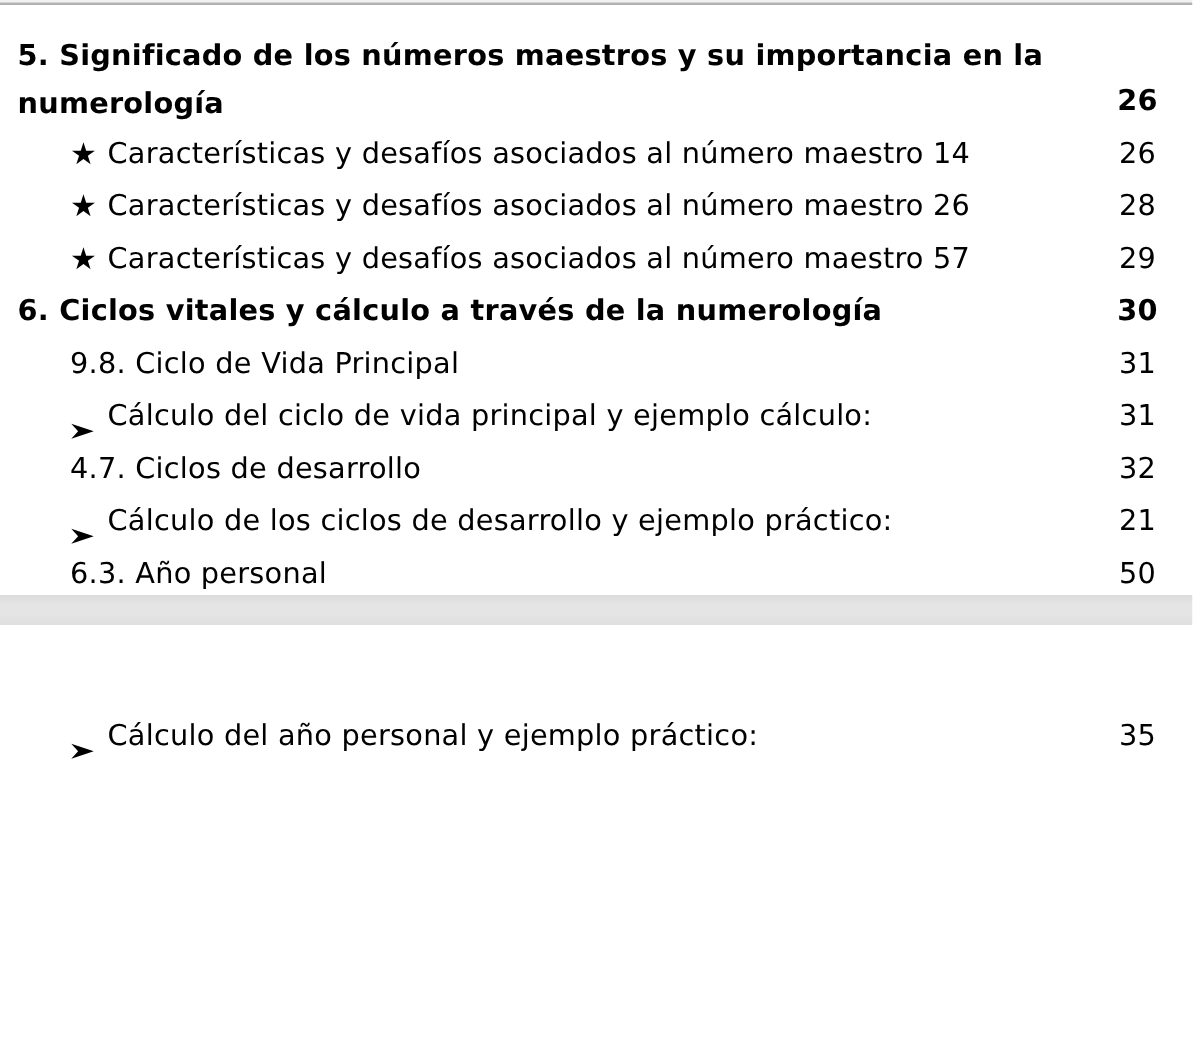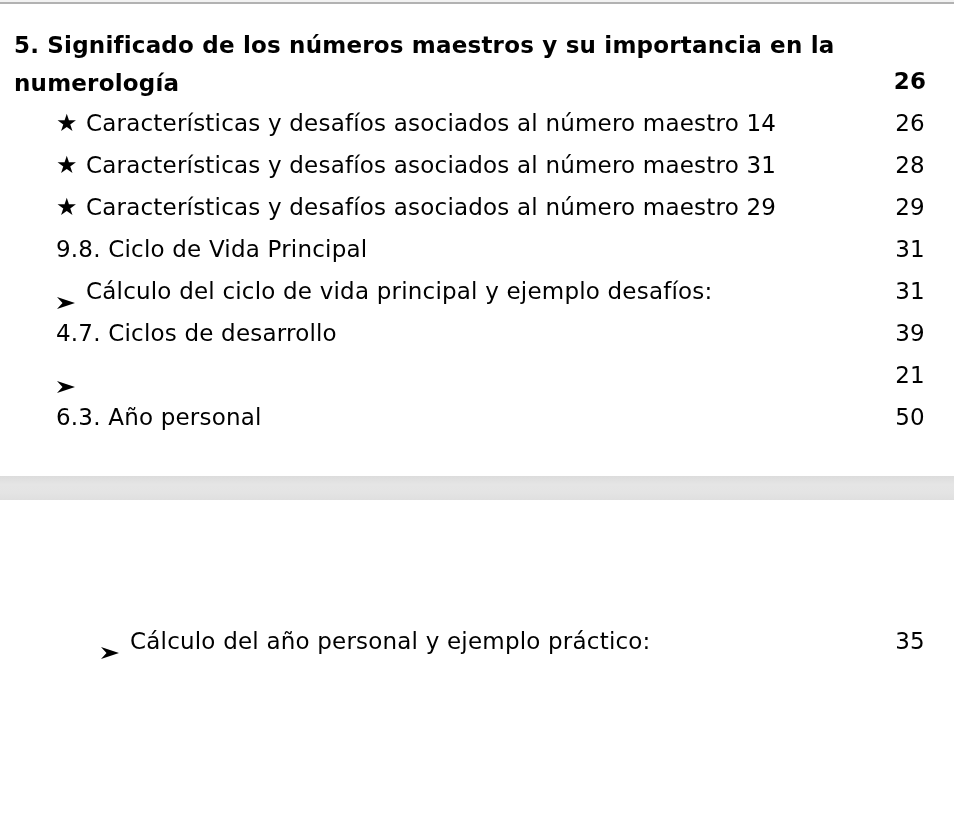--- a/index.html
+++ b/index.html
@@ -29,22 +29,21 @@
   .page--first {
     height: 472px;
     padding: 18px 24px 0 14px;
   }
   .page-gap {
     height: 24px;
     background: linear-gradient(#dcdcdc, #e5e5e5 35%, #e4e4e4 70%, #dfdfdf);
   }
   .page--second {
     height: 147px;
-    padding: 120px 24px 0 14px;
-    margin-left: 44px;
+    padding: 68px 24px 0 14px;
   }
   .toc-entry {
     display: flex;
     align-items: flex-end;
     font-size: 23px;
     line-height: 42px;
     cursor: default;
     letter-spacing: 0.2px;
   }
   .toc-entry.section {
@@ -93,53 +92,59 @@
 numerología</span>
     <span class="pagenum">26</span>
   </div>
       <div class="toc-entry sub">
     <span class="bullet star">★</span>
     <span class="label">Características y desafíos asociados al número maestro 14</span>
     <span class="pagenum">26</span>
   </div>
       <div class="toc-entry sub">
     <span class="bullet star">★</span>
-    <span class="label">Características y desafíos asociados al número maestro 31</span>
+    <span class="label">Características y desafíos asociados al número maestro 26</span>
     <span class="pagenum">28</span>
   </div>
       <div class="toc-entry sub">
     <span class="bullet star">★</span>
-    <span class="label">Características y desafíos asociados al número maestro 29</span>
+    <span class="label">Características y desafíos asociados al número maestro 57</span>
     <span class="pagenum">29</span>
+  </div>
+      <div class="toc-entry section">
+
+    <span class="label">6. Ciclos vitales y cálculo a través de la numerología</span>
+    <span class="pagenum">30</span>
   </div>
       <div class="toc-entry sub">
 
     <span class="label">9.8. Ciclo de Vida Principal</span>
     <span class="pagenum">31</span>
   </div>
       <div class="toc-entry sub">
     <span class="bullet">
           <svg width="20" height="18" viewBox="0 0 20 18">
             <path d="M1 3 L19 9 L1 15 L6.5 9 Z" fill="#000000"></path>
           </svg>
         </span>
-    <span class="label">Cálculo del ciclo de vida principal y ejemplo desafíos:</span>
+    <span class="label">Cálculo del ciclo de vida principal y ejemplo cálculo:</span>
     <span class="pagenum">31</span>
   </div>
       <div class="toc-entry sub">
 
     <span class="label">4.7. Ciclos de desarrollo</span>
-    <span class="pagenum">39</span>
+    <span class="pagenum">32</span>
   </div>
       <div class="toc-entry sub">
     <span class="bullet">
           <svg width="20" height="18" viewBox="0 0 20 18">
             <path d="M1 3 L19 9 L1 15 L6.5 9 Z" fill="#000000"></path>
           </svg>
         </span>
+    <span class="label">Cálculo de los ciclos de desarrollo y ejemplo práctico:</span>
     <span class="pagenum">21</span>
   </div>
       <div class="toc-entry sub">
 
     <span class="label">6.3. Año personal</span>
     <span class="pagenum">50</span>
   </div>
     </div>
 </div>
 

